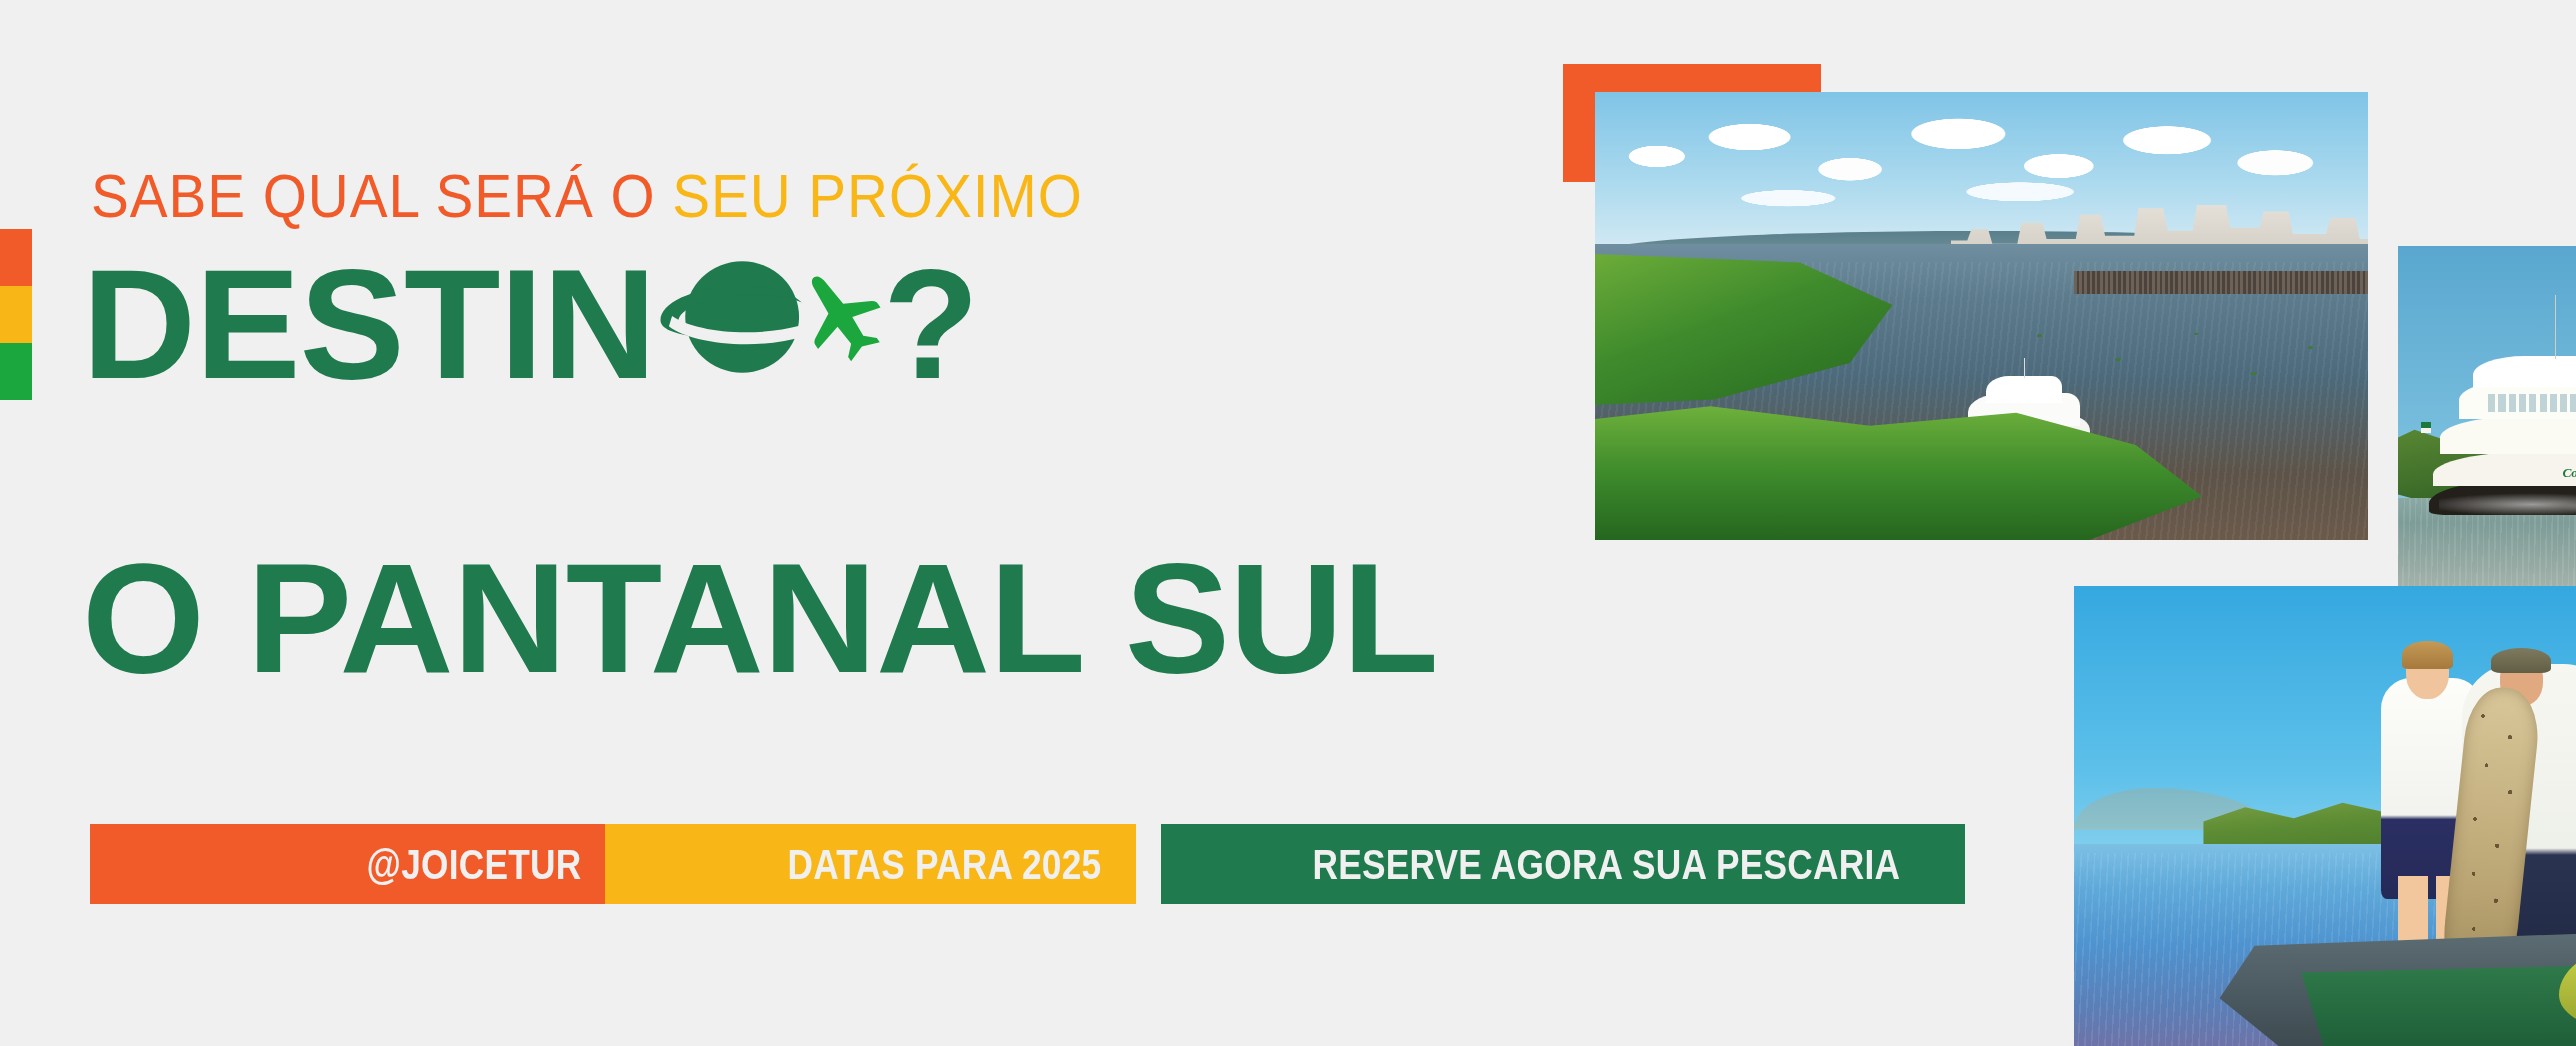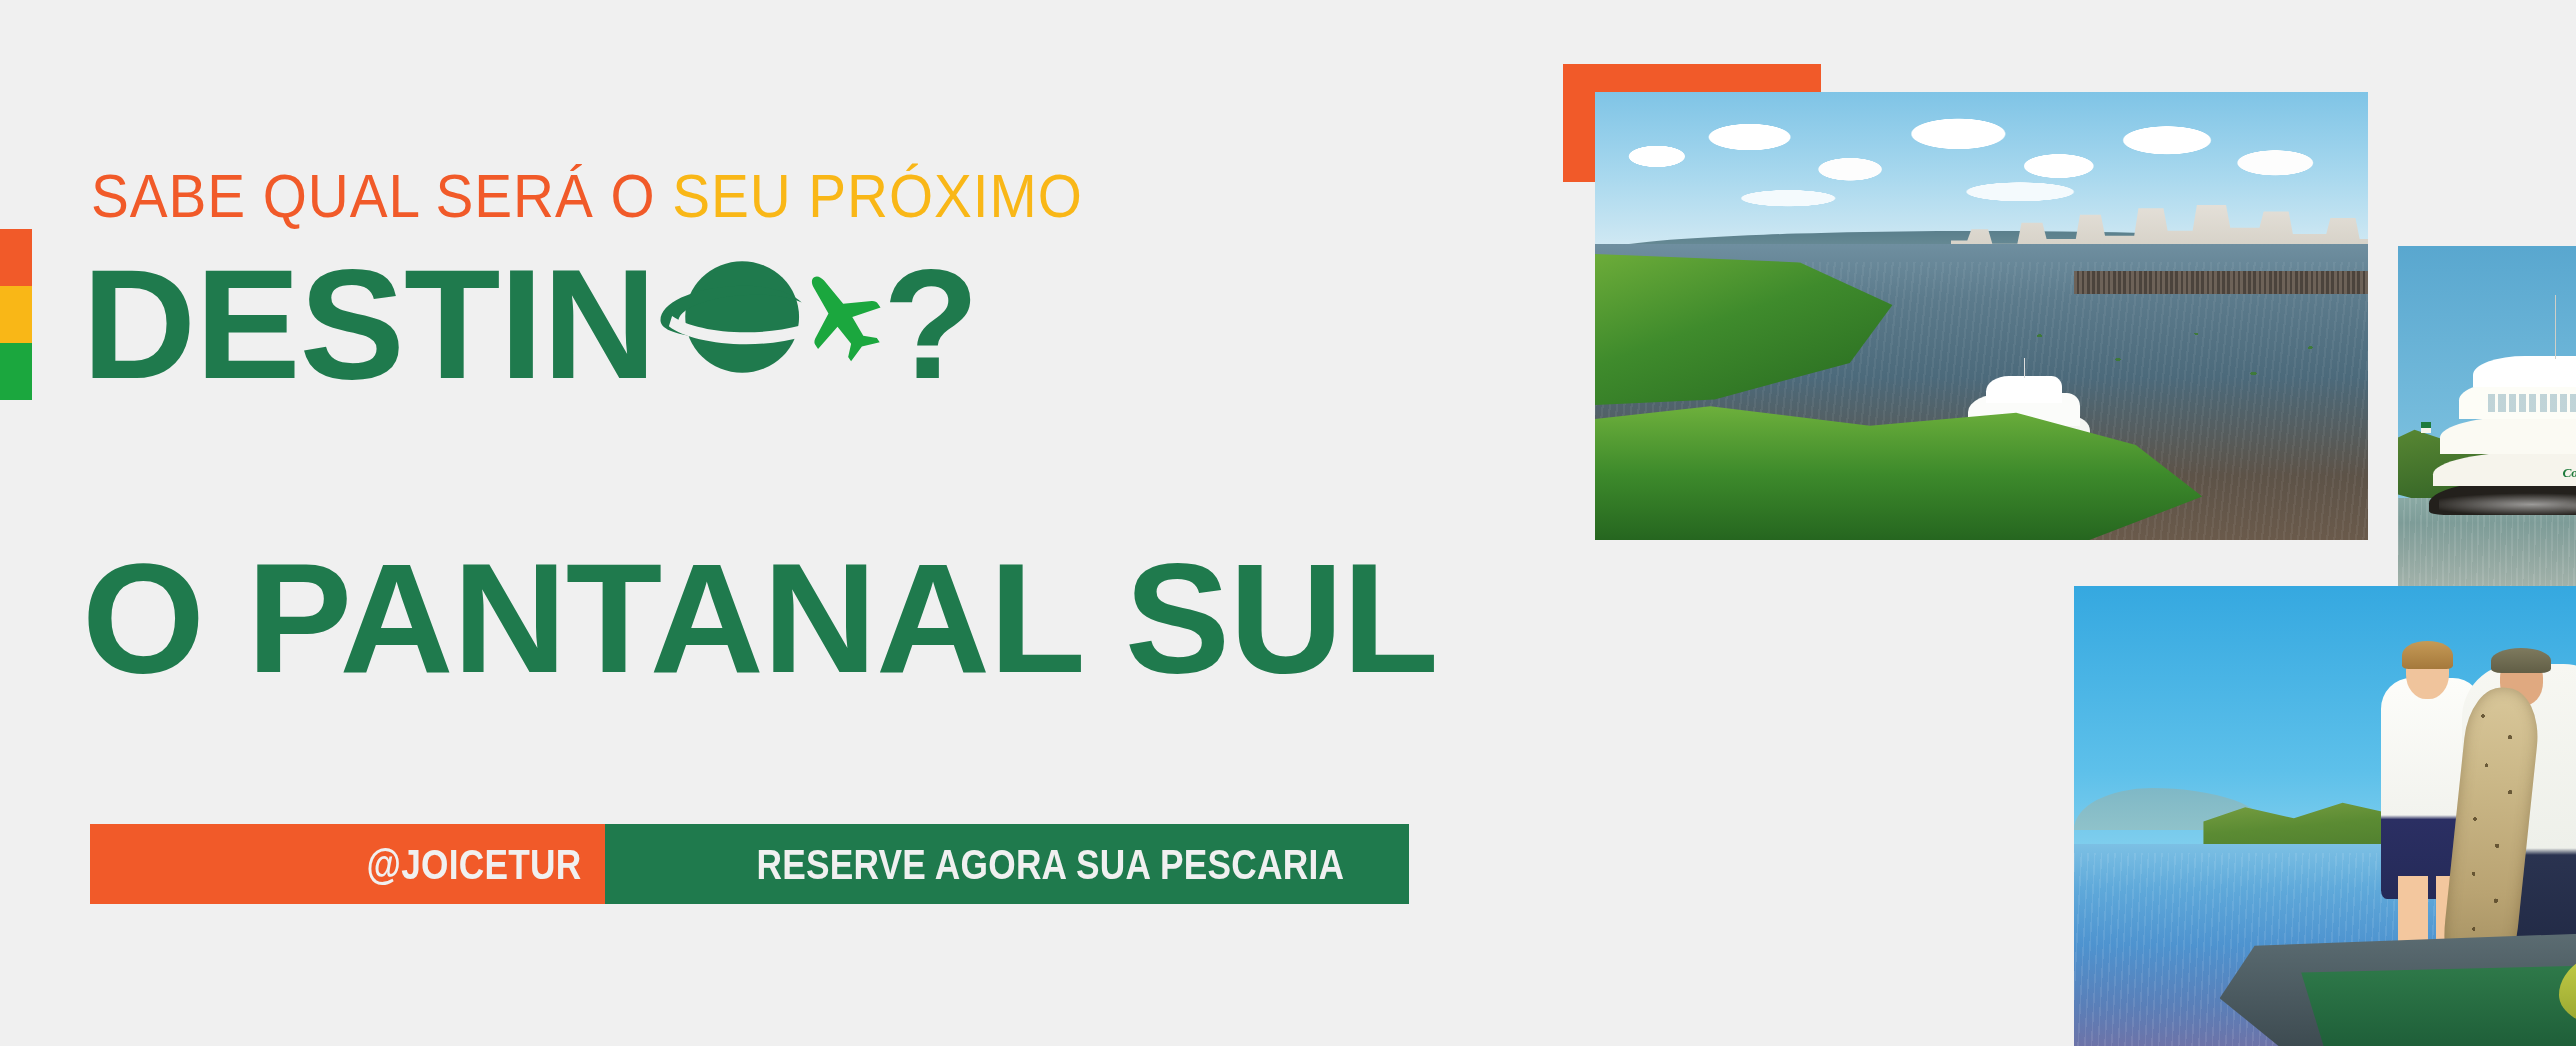--- a/index.html
+++ b/index.html
@@ -49,21 +49,21 @@
   #cta-bar{position:absolute;left:90px;top:824px;height:80px;display:flex;}
   .cta-seg{
     display:flex;align-items:center;justify-content:flex-end;
     height:80px;color:#f0f0f0;font-weight:700;
     font-size:43px;letter-spacing:0.3px;white-space:nowrap;
     transform:scaleX(1);
   }
   .cta-seg span{display:block;transform:scaleX(.82);transform-origin:center;}
   #cta-handle{width:515px;background:#f15a29;}
   #cta-dates{width:531px;background:#f9b717;}
-  #cta-book{width:804px;background:#1f7a4d;}
+  #cta-book{width:804px;background:#1f7a4d;margin-left:25px;}
 
   
   .accent{position:absolute;}
   #accent-orange{left:1563px;top:64px;width:258px;height:118px;background:#f15a29;}
 
   .photo{position:absolute;overflow:hidden;background:#9ec3d6;}
 
   
   #photo-river{left:1595px;top:92px;width:773px;height:448px;}
   #photo-river .sky{position:absolute;inset:0 0 66% 0;
@@ -258,20 +258,23 @@
       </svg>
     </span><span class="hl-text">?</span>
   </div>
 
   <div class="headline" id="headline-2">O PANTANAL SUL</div>
 
   <div id="cta-bar">
     <div class="cta-seg" id="cta-handle">
       <span>@JOICETUR</span>
     </div>
+    <div class="cta-seg" id="cta-dates">
+      <span>DATAS PARA 2025</span>
+    </div>
     <div class="cta-seg" id="cta-book">
       <span>RESERVE AGORA SUA PESCARIA</span>
     </div>
   </div>
 
   <div class="accent" id="accent-orange"></div>
 
   <div class="photo" id="photo-river">
     <div class="sky"></div>
     <div class="clouds"></div>

